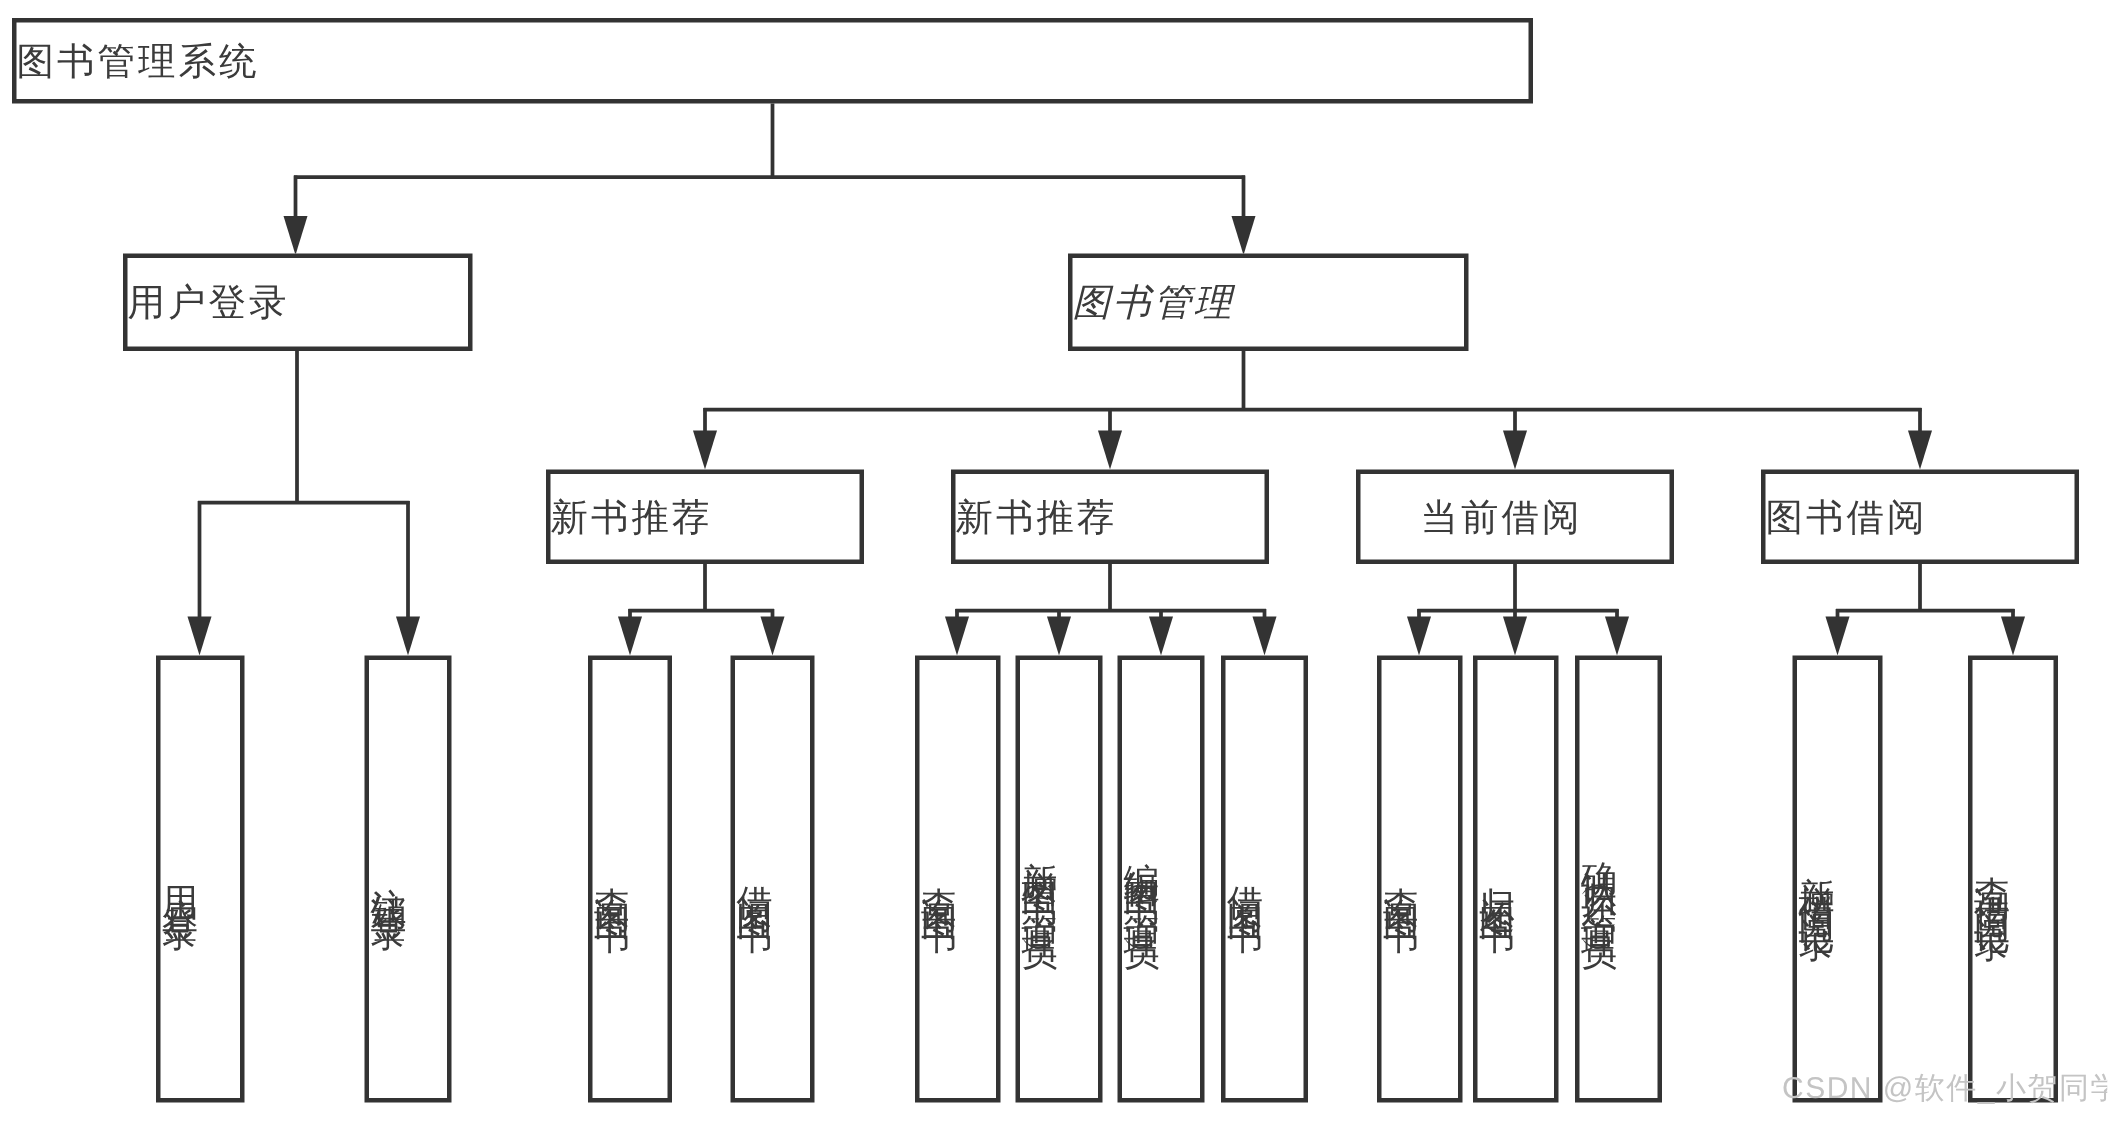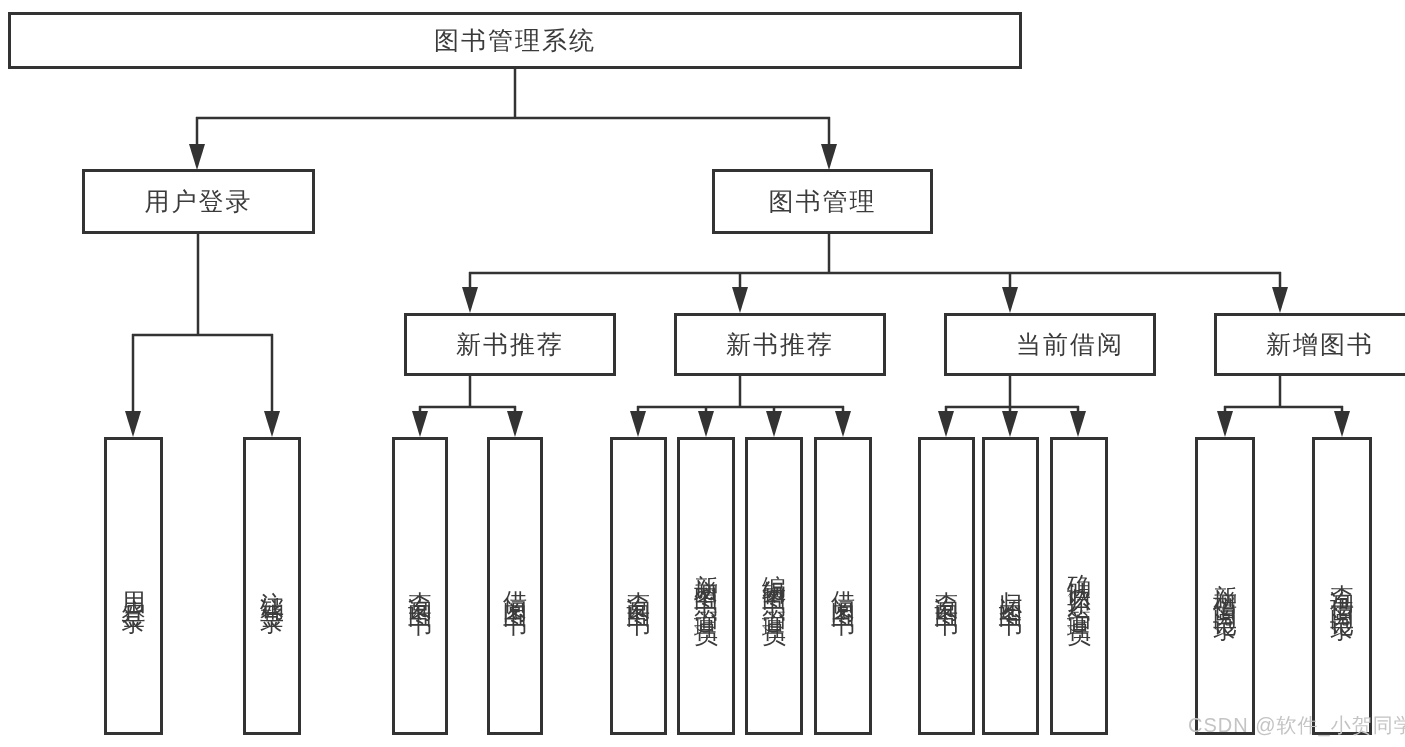--- a/index.html
+++ b/index.html
@@ -13,39 +13,39 @@
   #connectors { position:absolute; left:0; top:0; width:1405px; height:747px; }
   #connectors line { stroke:#333333; stroke-width:2.5; }
   #connectors polygon { fill:#333333; stroke:none; }
   .box {
     position:absolute;
     box-sizing:border-box;
     border:3px solid #333333;
     background:#ffffff;
     display:flex;
     align-items:center;
-    justify-content:center;
+    justify-content:flex-start;
     color:#3b3b3b;
     font-size:25px;
     letter-spacing:2px;
     white-space:nowrap;
   }
   .leaf { font-size:24px; letter-spacing:0; }
   .vtext {
     writing-mode:vertical-rl;
     text-orientation:mixed;
     letter-spacing:7px;
     line-height:1;
     color:#3b3b3b;
   }
   
   .n-root  { left:8px;    top:12px;  width:1014px; height:57px; }
   .n-login { left:82px;   top:169px; width:233px;  height:65px; }
-  .n-mgmt  { left:712px;  top:169px; width:221px;  height:65px; }
-  .n-l3    { top:313px; height:63px; width:212px;margin-left:40px; }
+  .n-mgmt  { left:712px;  top:169px; width:267px;  height:65px;font-style:italic; }
+  .n-l3    { top:313px; height:63px; width:212px; }
   .n-l3a { left:364px; }  .n-l3b { left:634px; }
   .n-l3c { left:904px;padding-left:40px; }  .n-l3d { left:1174px; }
   .leaf { top:437px; height:298px; }
   .lf1  { left:104px;  width:59px; }
   .lf2  { left:243px;  width:58px; }
   .lf3  { left:392px;  width:56px; }
   .lf4  { left:487px;  width:56px; }
   .lf5  { left:610px;  width:57px; }
   .lf6  { left:677px;  width:58px; }
   .lf7  { left:745px;  width:58px; }
@@ -145,21 +145,21 @@
   <div class="box n-l3 n-l3a">
     <span>新书推荐</span>
   </div>
   <div class="box n-l3 n-l3b">
     <span>新书推荐</span>
   </div>
   <div class="box n-l3 n-l3c">
     <span>当前借阅</span>
   </div>
   <div class="box n-l3 n-l3d">
-    <span>新增图书</span>
+    <span>图书借阅</span>
   </div>
 
   <div class="box leaf lf1">
     <span class="vtext">用户登录</span>
   </div>
   <div class="box leaf lf2">
     <span class="vtext">注销登录</span>
   </div>
 
   <div class="box leaf lf3">

